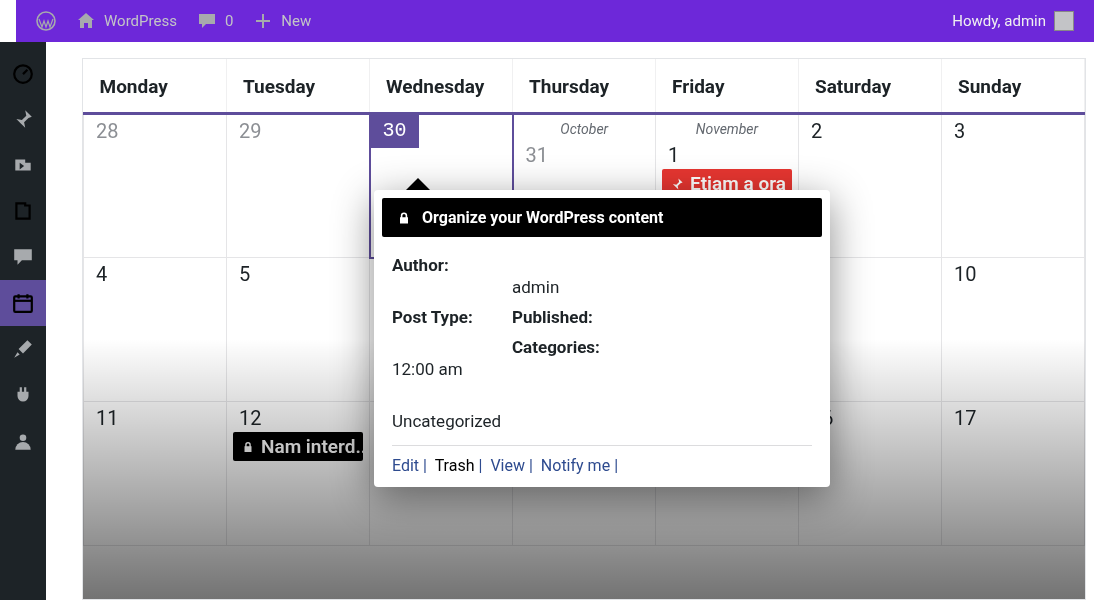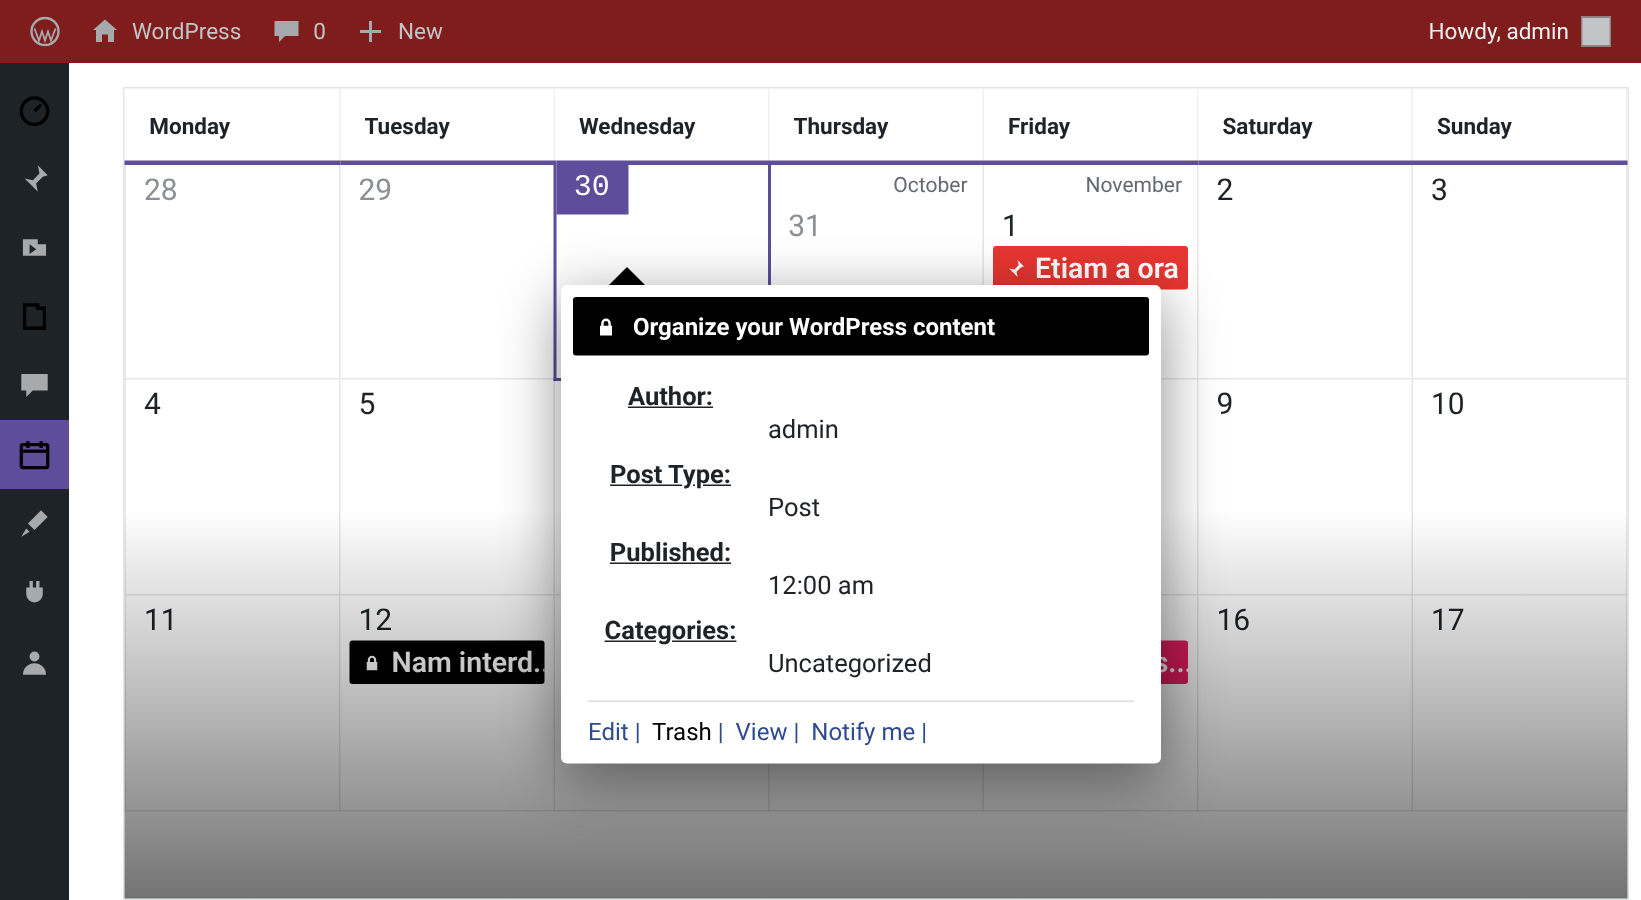--- a/index.html
+++ b/index.html
@@ -1,20 +1,20 @@
 <!DOCTYPE html>
 <html><head>
 <meta charset="utf-8">
 <style>
   * { box-sizing: border-box; margin: 0; padding: 0; }
   html, body { width: 1094px; height: 600px; font-family: -apple-system, "Segoe UI", Roboto, Helvetica, Arial, sans-serif; overflow: hidden; background:#fff;}
   
   .adminbar {
-    position: absolute; top:0; left:0; right:0; height:42px;
-    background:#7f1d1d; color:#c3c4c7; display:flex; align-items:center;
+    position: absolute; top:0; left:16px; right:0; height:42px;
+    background:#6d28d9; color:#c3c4c7; display:flex; align-items:center;
     padding:0 10px; font-size:15px; z-index:50;
   }
   .adminbar .ab-item { display:flex; align-items:center; gap:8px; padding:0 10px; cursor:pointer;}
   .adminbar .right { margin-left:auto; display:flex; align-items:center; gap:8px;}
   .ab-avatar { width:20px;height:20px;background:#c3c4c7; border:1px solid #888;}
   .ab-ico { width:20px;height:20px; fill:#a7aaad;}
   
   .sidenav {
     position:absolute; top:42px; left:0; bottom:0; width:46px;
     background:#1d2327; display:flex; flex-direction:column; align-items:center;
@@ -25,47 +25,47 @@
   .sidenav .nav-item.active { background:#5e4d9b;}
   .sidenav .nav-item.active svg{ fill:#fff;}
   
   .calwrap { position:absolute; top:58px; left:82px; right:8px; bottom:0; background:#fff; border:1px solid #e2e4e7;}
   .calwrap::after{ 
     content:""; position:absolute; left:0; right:0; bottom:0; height:260px;
     background:linear-gradient(to bottom, rgba(0,0,0,0) 0%, rgba(0,0,0,0.55) 100%);
     pointer-events:none;
   }
   table.cal { width:100%; border-collapse:collapse; table-layout:fixed;}
-  table.cal th { text-align:left; font-weight:700; font-size:15px; padding:16px 16px 14px; color:#1d2327; border-bottom:3px solid #5e4d9b; border-right:1px solid #f0f0f1;}
+  table.cal th { text-align:left; font-weight:700; font-size:19px; padding:16px 16px 14px; color:#1d2327; border-bottom:3px solid #5e4d9b; border-right:1px solid #f0f0f1;}
   table.cal td { border:1px solid #e5e5e7; vertical-align:top; height:144px; padding:0; position:relative;}
-  .dayhdr { font-size:14px; color:#646970; padding:6px 10px 2px; text-align:right;}
+  .dayhdr { font-size:14px; color:#646970; padding:6px 10px 2px; text-align:center;font-style:italic;}
   .daynum { font-size:20px; color:#1d2327; padding:4px 12px 0; }
   .daynum.muted{ color:#8c8f94;}
   .today-badge { display:inline-block; background:#5e4d9b; color:#fff; padding:4px 12px 6px; font-size:20px; font-weight:500;}
   .today-cell { border:2px solid #5e4d9b !important;font-family:Liberation Mono, monospace;}
   .event { margin:2px 6px; padding:3px 8px; font-size:19px; color:#fff; border-radius:2px; display:flex; align-items:center; gap:6px; overflow:hidden; white-space:nowrap; text-overflow:ellipsis; font-weight:600;}
   .ev-red   { background:#e73631;}
   .ev-black { background:#000;}
   .ev-pink  { background:#e91e63;}
   .ev-ico { width:14px;height:14px; fill:#fff; flex:0 0 auto;}
   
   .popover {
-    position:absolute; top:190px; left:374px; width:400px;
+    position:absolute; top:190px; left:374px; width:456px;
     background:#fff; border-radius:4px;
     box-shadow:0 10px 40px rgba(0,0,0,.45);
     z-index:60;
   }
   .popover::before{
     content:""; position:absolute; top:-12px; left:32px;
     border:12px solid transparent; border-bottom-color:#000; border-top:none; height:0;
   }
   .pop-title { display:flex; align-items:center; gap:10px; background:#000; color:#fff; font-weight:700; font-size:16px; padding:10px 14px; margin:8px; border-radius:2px;}
   .pop-body { padding:4px 18px 12px;}
   .pop-body dl { display:grid; grid-template-columns:120px 1fr; row-gap:10px; font-size:17px; color:#1d2327; padding:6px 0 14px;}
-  .pop-body dt { text-align:center; font-weight:700; padding-right:10px;text-decoration:underline;}
+  .pop-body dt { text-align:left; font-weight:700; padding-right:10px;}
   .pop-body dd { font-weight:400;margin-top:22px;}
   .pop-actions { border-top:1px solid #dcdcde; padding-top:10px; font-size:16px;}
   .pop-actions a { color:#2e4b8f; text-decoration:none; cursor:pointer;}
   .pop-actions a.danger{ color:#000000;}
   .pop-actions .sep{ color:#2e4b8f; padding:0 4px;}
 </style>
 </head>
 <body>
 
 <div class="adminbar">
@@ -264,21 +264,20 @@
     <svg class="ev-ico" style="width:16px;height:16px" viewBox="0 0 20 20">
         <path d="M6 9V7a4 4 0 118 0v2h1v8H5V9zm2 0h4V7a2 2 0 10-4 0z"></path>
       </svg>
     <span>Organize your WordPress content</span>
   </div>
   <div class="pop-body">
     <dl>
       <dt>Author:</dt>
       <dd>admin</dd>
       <dt>Post Type:</dt>
-      <dd>Post</dd>
       <dt>Published:</dt>
       <dd>12:00 am</dd>
       <dt>Categories:</dt>
       <dd>Uncategorized</dd>
     </dl>
     <div class="pop-actions">
       <a>Edit</a><span class="sep">|</span>
       <a class="danger">Trash</a><span class="sep">|</span>
       <a>View</a><span class="sep">|</span>
       <a>Notify me</a><span class="sep">|</span>

